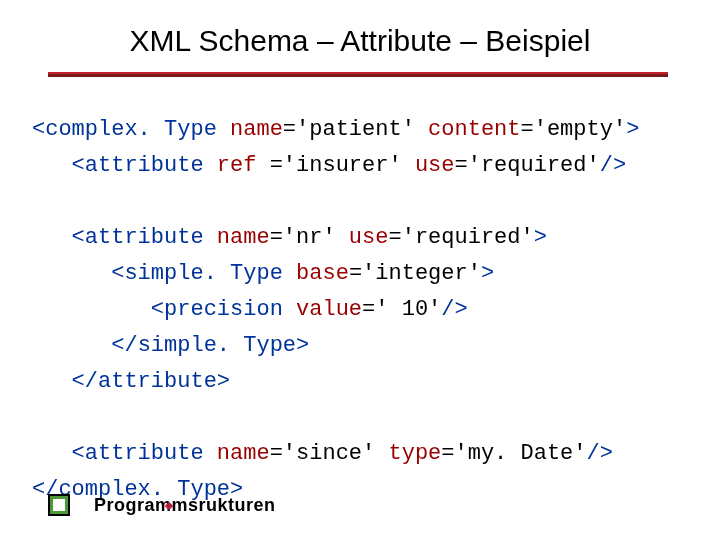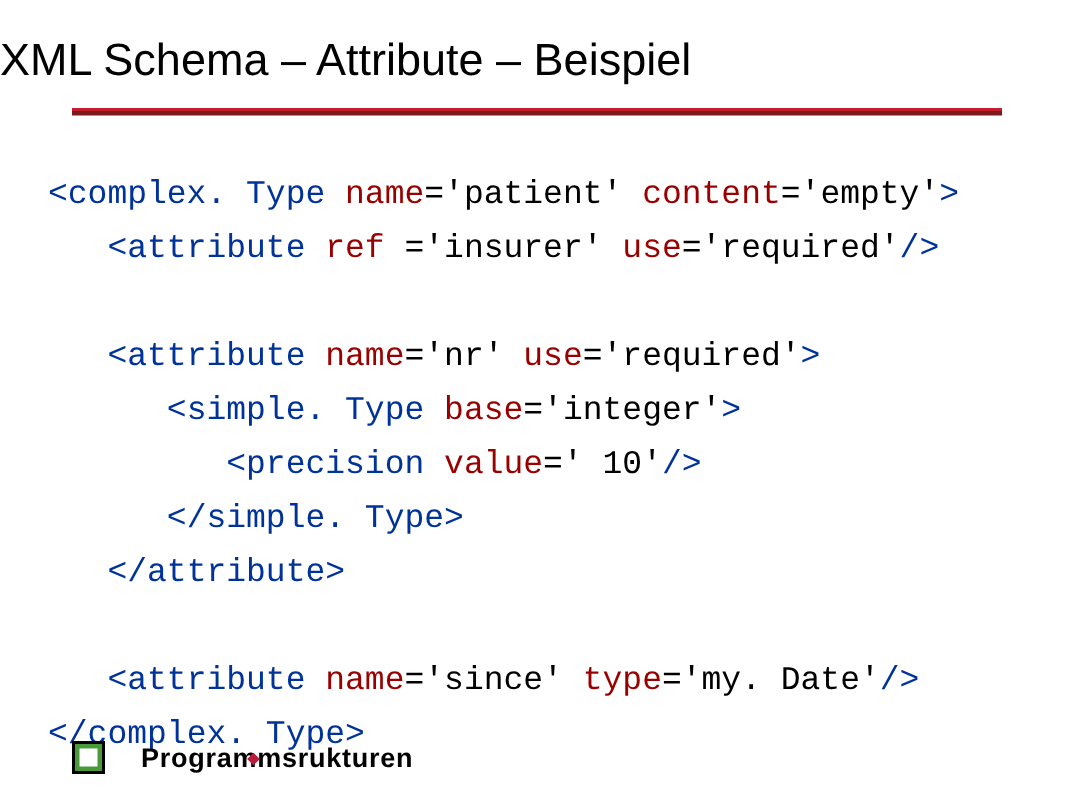--- a/index.html
+++ b/index.html
@@ -15,21 +15,21 @@
     width: 720px;
     height: 540px;
     position: relative;
     box-sizing: border-box;
   }
   .title {
     position: absolute;
     top: 24px;
     left: 0;
     right: 0;
-    text-align: left;
+    text-align: center;
     font-size: 30px;
     font-weight: 400;
     color: #000000;
   }
   .divider {
     position: absolute;
     top: 72px;
     left: 48px;
     width: 620px;
     height: 5px;

